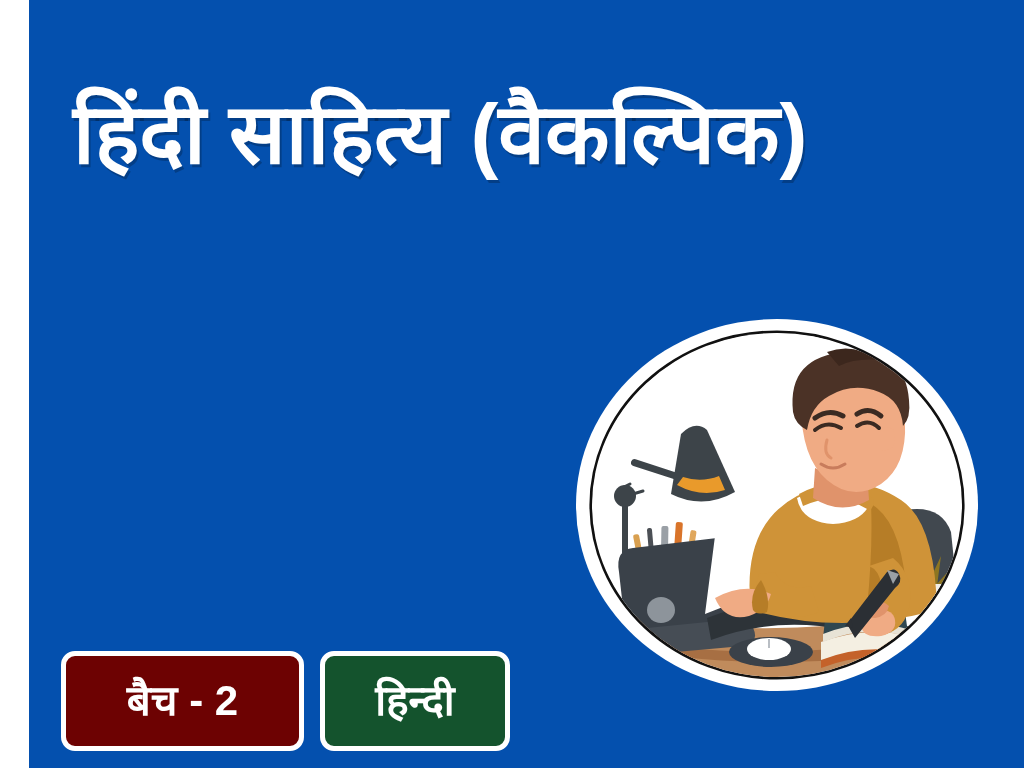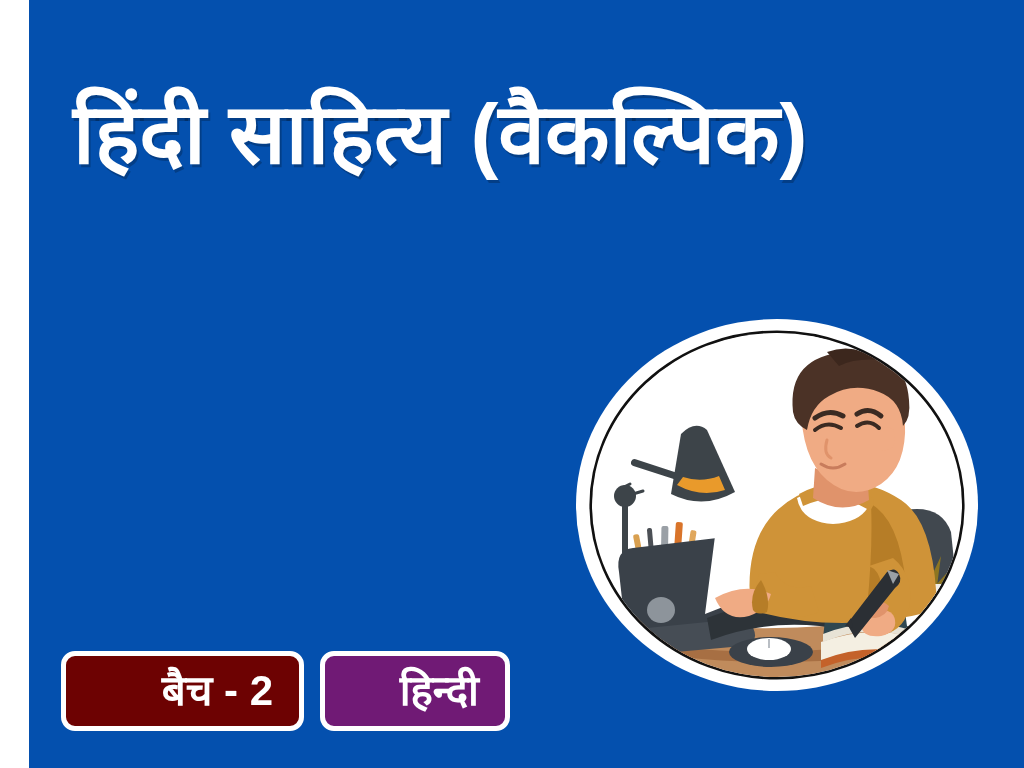--- a/index.html
+++ b/index.html
@@ -40,34 +40,34 @@
     position: absolute;
     left: 32px;
     top: 651px;
     display: flex;
     align-items: flex-start;
     gap: 16px;
   }
   .badge {
     display: flex;
     align-items: center;
-    justify-content: flex-end;
-    height: 80px;
+    justify-content: center;
+    height: 100px;
     box-sizing: border-box;
     border: 5px solid #ffffff;
     border-radius: 14px;
     color: #ffffff;
     font-size: 42px;
     font-weight: 700;
     line-height: 1;
     padding: 0 26px;
     white-space: nowrap;
   }
   .badge-batch { background: #6d0202; min-width: 243px; }
-  .badge-lang  { background: #701a75; min-width: 190px; }
+  .badge-lang  { background: #14532d; min-width: 190px; }
 
   
   .medallion {
     position: absolute;
     left: 546px;
     top: 318px;
     width: 404px;
     height: 374px;
   }
   .medallion svg { display: block; width: 100%; height: 100%; }

